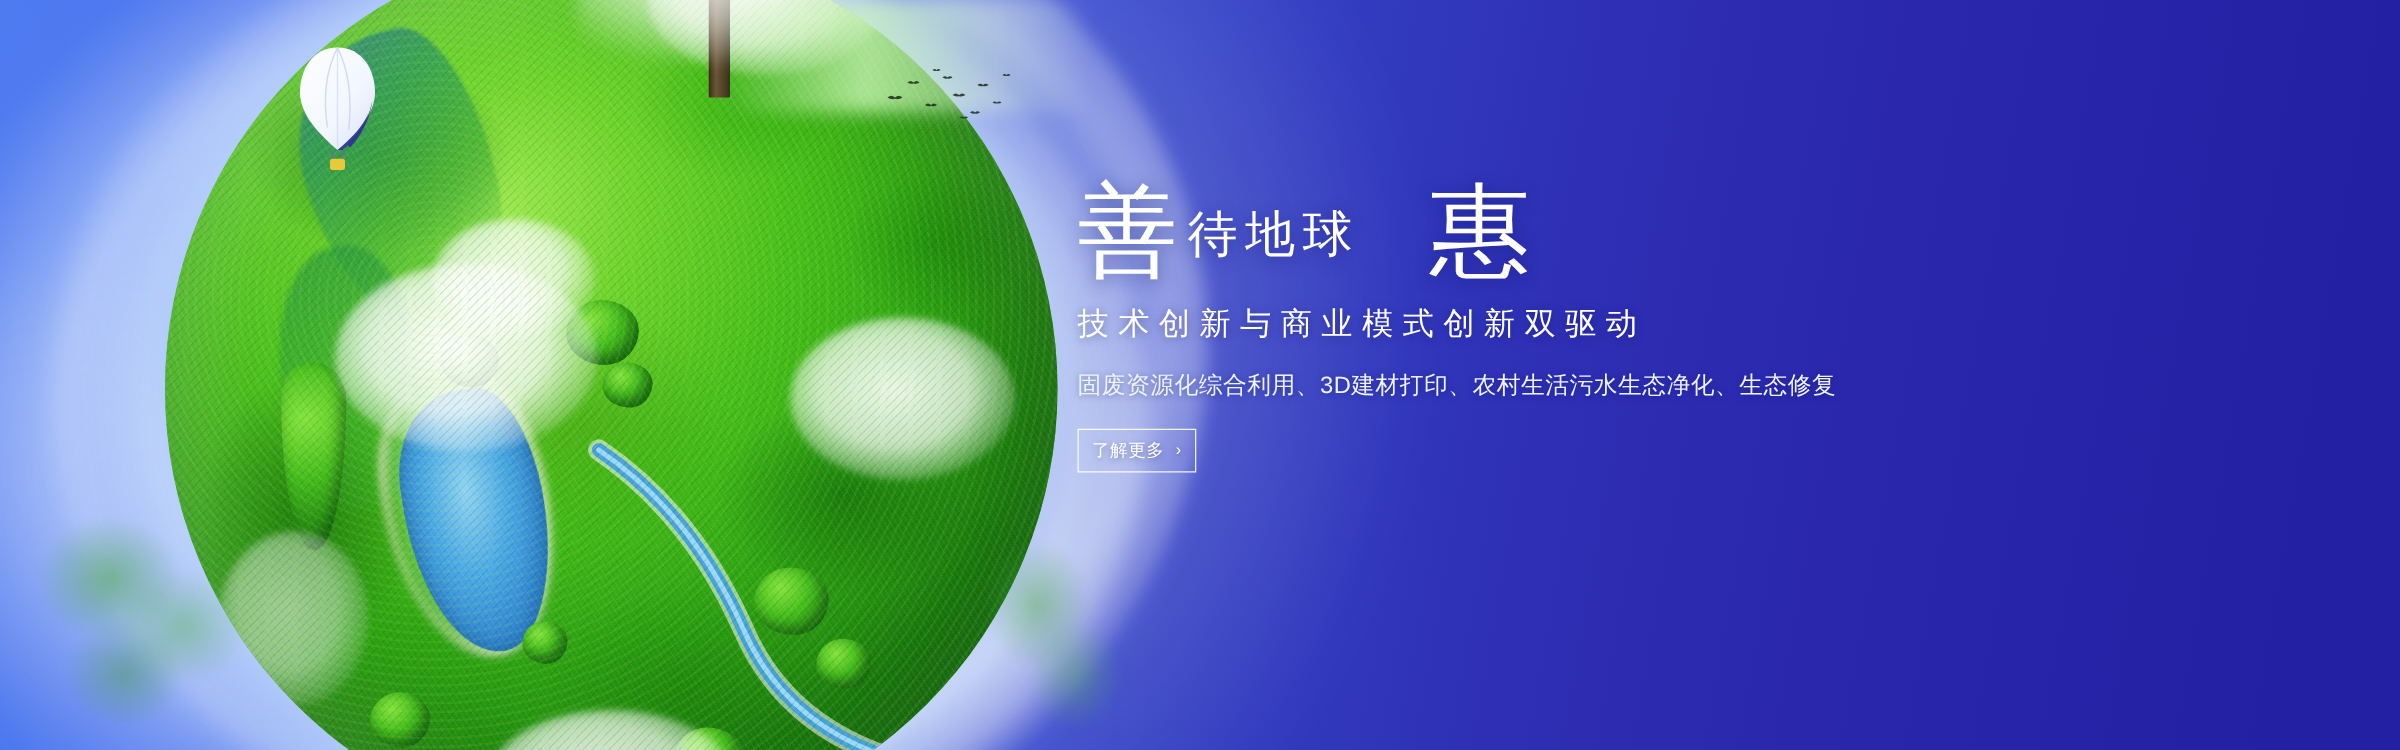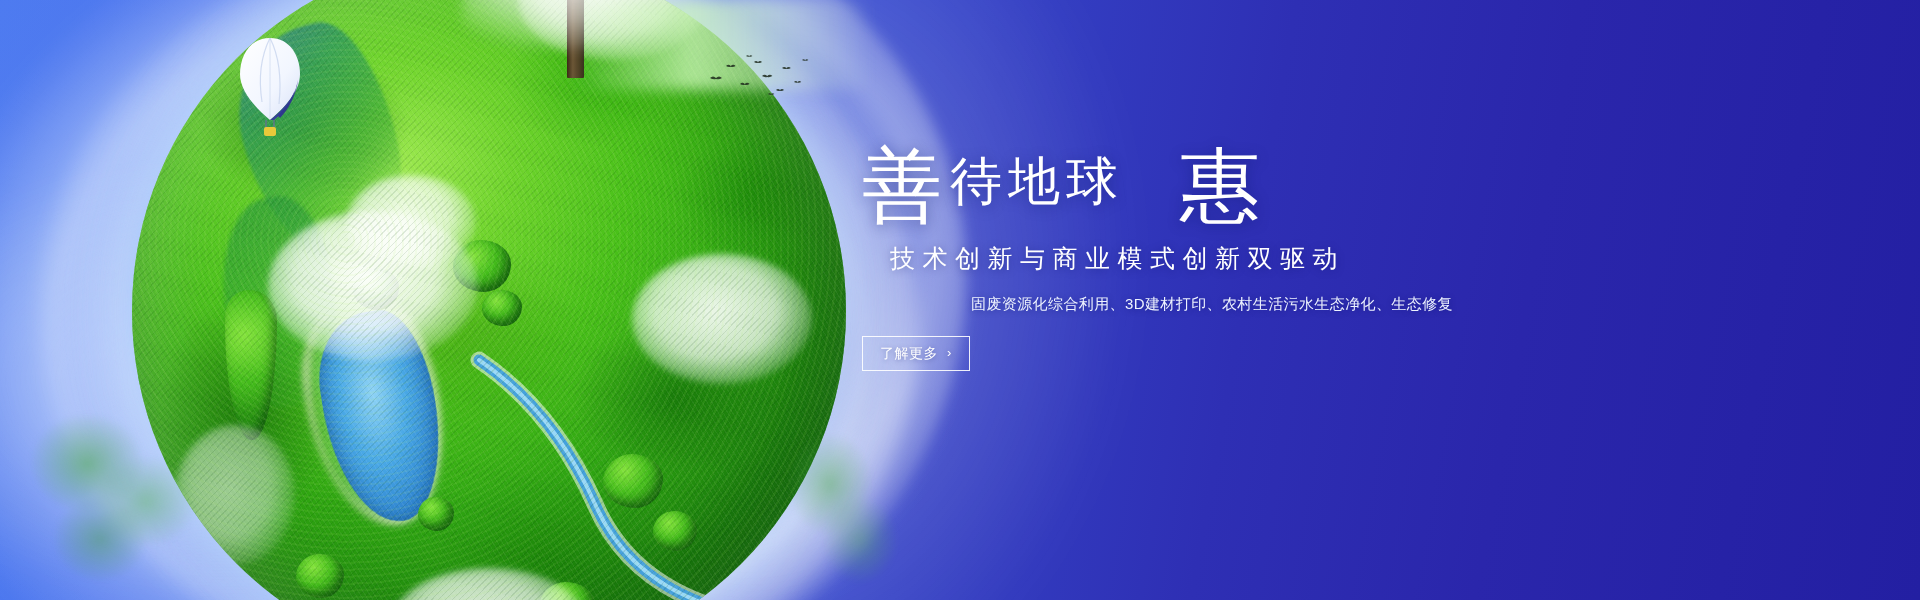--- a/index.html
+++ b/index.html
@@ -268,56 +268,54 @@
   .hl-big {
     font-family:"Liberation Serif", "DejaVu Serif", serif;
     font-size:80px;
     font-weight:400;
     letter-spacing:0;
     position:relative;
     top:6px;
   }
   .hl-small {
     font-family:"Liberation Serif", "DejaVu Serif", serif;
-    font-size:52px;
+    font-size:40px;
     font-weight:400;
     letter-spacing:6px;
     margin-left:8px;
     position:relative;
     top:-12px;
   }
   .hl-gap { width:56px; }
 
   .subline {
     margin-top:22px;
     color:#ffffff;
     font-size:25px;
     font-weight:400;
     letter-spacing:7.5px;
     white-space:nowrap;
     text-shadow:0 1px 8px rgba(10,18,96,.40);
-    margin-left:28px;
   }
   .descline {
     margin-top:20px;
     color:#eef3ff;
-    font-size:15px;
+    font-size:19px;
     font-weight:400;
     letter-spacing:.4px;
     white-space:nowrap;
     text-shadow:0 1px 6px rgba(10,18,96,.40);
-    text-align:center;
   }
   .more-btn {
     margin-top:22px;
     display:inline-flex;
     align-items:center;
     justify-content:center;
     gap:9px;
-    width:108px; height:35px;
+    width:95px; height:35px;
     border:1px solid rgba(255,255,255,.90);
     background:transparent;
     color:#ffffff;
     font-size:14px;
     font-family:"Liberation Sans", "DejaVu Sans", sans-serif;
     letter-spacing:.5px;
     cursor:pointer;
     text-shadow:0 1px 5px rgba(10,18,96,.35);
   }
   .more-btn .chev {

